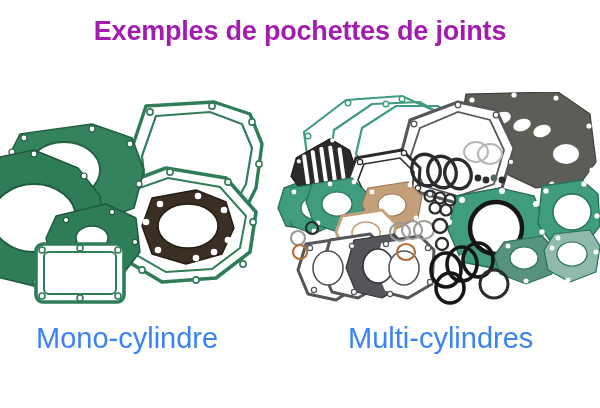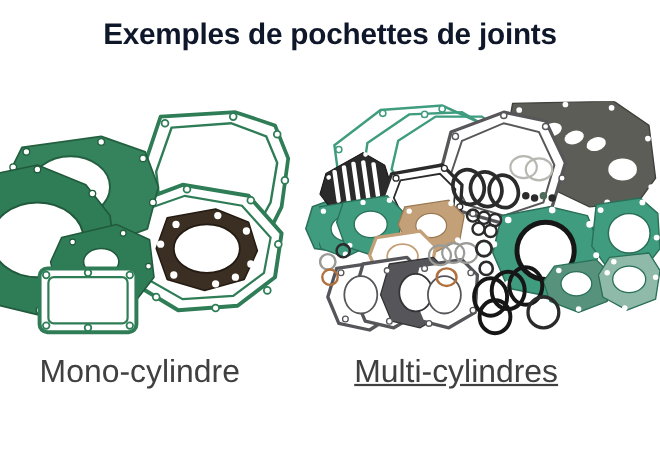--- a/index.html
+++ b/index.html
@@ -25,21 +25,21 @@
     left: 0;
     top: 12px;
     width: 600px;
     text-align: center;
   }
   .title-line {
     font-family: "Liberation Sans", sans-serif;
     font-weight: bold;
     font-size: 27px;
     line-height: 38px;
-    color: #0f172a;
+    color: #a21caf;
     letter-spacing: -0.2px;
   }
   .figure-area {
     position: absolute;
     left: 0;
     top: 92px;
     width: 600px;
     height: 222px;
   }
   .panel {
@@ -57,26 +57,26 @@
     width: 600px;
     height: 56px;
   }
   .caption {
     position: absolute;
     top: 0;
     font-family: "Liberation Sans", sans-serif;
     font-weight: normal;
     font-size: 29px;
     line-height: 40px;
-    color: #404040;
+    color: #3b82f6;
     white-space: nowrap;
     text-align: center;
   }
   .caption-mono { left: 36px; }
-  .caption-multi { left: 322px; text-decoration: underline; }
+  .caption-multi { left: 348px; }
 </style>
 </head>
 <body>
 
 <div class="page">
 
   <div class="title-block">
     <div class="title-line">Exemples de pochettes de joints</div>
   </div>
 

